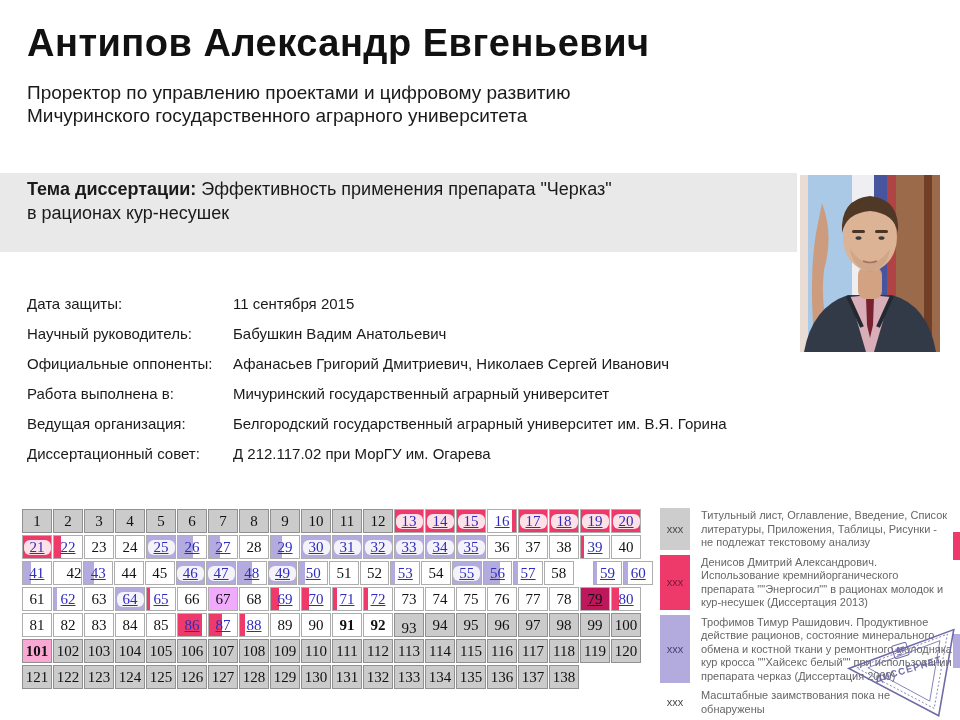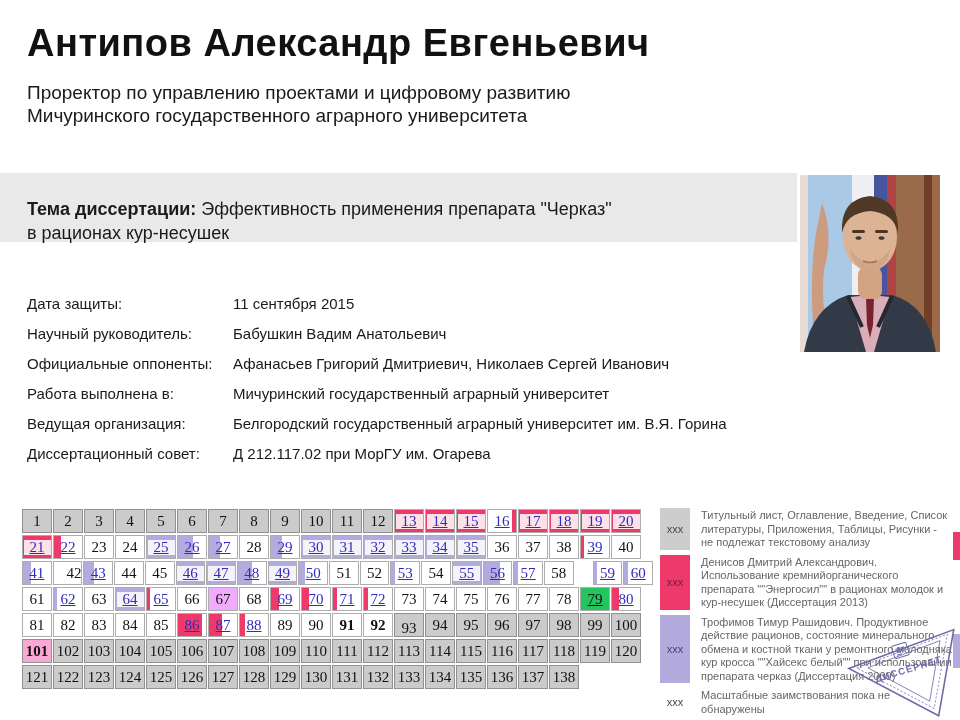--- a/index.html
+++ b/index.html
@@ -5,39 +5,39 @@
   * { margin:0; padding:0; box-sizing:border-box; }
   html,body { width:960px; height:720px; background:#fff; font-family:"Liberation Sans", sans-serif; }
   .page { position:relative; width:960px; height:720px; overflow:hidden; background:#fff; }
 
   
   .header { position:absolute; left:27px; top:22px; width:770px; }
   .person-name { font-size:38px; font-weight:bold; letter-spacing:0.5px; color:#111; font-family:"Liberation Sans", sans-serif; }
   .person-position { margin-top:16px; font-size:19px; line-height:23px; color:#1a1a1a; }
 
   
-  .theme-band { position:absolute; left:0; top:173px; width:797px; height:69px; background:#e9e9e9; padding:24px 0 0 27px; font-size:18px; line-height:24px; color:#1a1a1a; }
+  .theme-band { position:absolute; left:0; top:173px; width:797px; height:79px; background:#e9e9e9; padding:4px 0 0 27px; font-size:18px; line-height:24px; color:#1a1a1a; }
   .theme-label { font-weight:bold; }
 
   
   .photo { position:absolute; left:800px; top:175px; width:140px; height:177px; overflow:hidden; background:#b89a82; }
 
   
   .details { position:absolute; left:27px; top:295px; width:740px; font-size:15px; color:#1a1a1a; }
   .detail-row { display:flex; margin-bottom:13px; min-height:17px; }
   .detail-label { width:206px; flex:none; }
   .detail-value { flex:1; }
 
   
   .grid { position:absolute; left:22px; top:509px; width:632px; }
   .grid-row { display:flex; margin-bottom:2px; }
   .cell { width:30px; height:24px; border:1px solid #adadad; margin-right:1px; display:flex; align-items:center; justify-content:center; font-family:"Liberation Serif", serif; font-size:15px; color:#111; background:#fff; }
   .cell .num { line-height:1; }
   .cell .num.link { color:#2f2bbf; text-decoration:underline; cursor:pointer; }
-  .cell .num.badge { background:rgba(255,255,255,0.85); padding:0 6px; }
+  .cell .num.badge { background:rgba(255,255,255,0.85); padding:0 6px;border-radius:6px; }
   .cell .num.bold { font-weight:bold; }
 
   
   .legend { position:absolute; left:660px; top:508px; width:292px; }
   .legend-item { display:flex; margin-bottom:5px; }
   .legend-swatch { width:30px; flex:none; display:flex; align-items:center; justify-content:center; font-size:11px; color:#4a4a4a; min-height:28px; }
   .legend-text { margin-left:11px; font-size:11px; line-height:13.5px; color:#666; padding-top:1px; }
 
   
   .sliver { position:absolute; right:0; width:7px; }
@@ -357,21 +357,21 @@
         </div>
         <div class="cell" style="background: rgb(255, 255, 255); border-color: rgb(173, 173, 173);">
           <span class="num">76</span>
         </div>
         <div class="cell" style="background: rgb(255, 255, 255); border-color: rgb(173, 173, 173);">
           <span class="num">77</span>
         </div>
         <div class="cell" style="background: rgb(255, 255, 255); border-color: rgb(173, 173, 173);">
           <span class="num">78</span>
         </div>
-        <div class="cell" style="background: #22c55e; border-color: rgb(173, 173, 173); text-decoration: underline;">
+        <div class="cell" style="background: #be185d; border-color: rgb(173, 173, 173); text-decoration: underline;">
           <span class="num">79</span>
         </div>
         <div class="cell" style="background: linear-gradient(to right, rgb(238, 58, 107) 25%, rgb(255, 255, 255) 25%); border-color: rgb(173, 173, 173);">
           <span class="num link">80</span>
         </div>
       </div>
       <div class="grid-row">
         <div class="cell" style="background: rgb(255, 255, 255); border-color: rgb(173, 173, 173);">
           <span class="num">81</span>
         </div>

